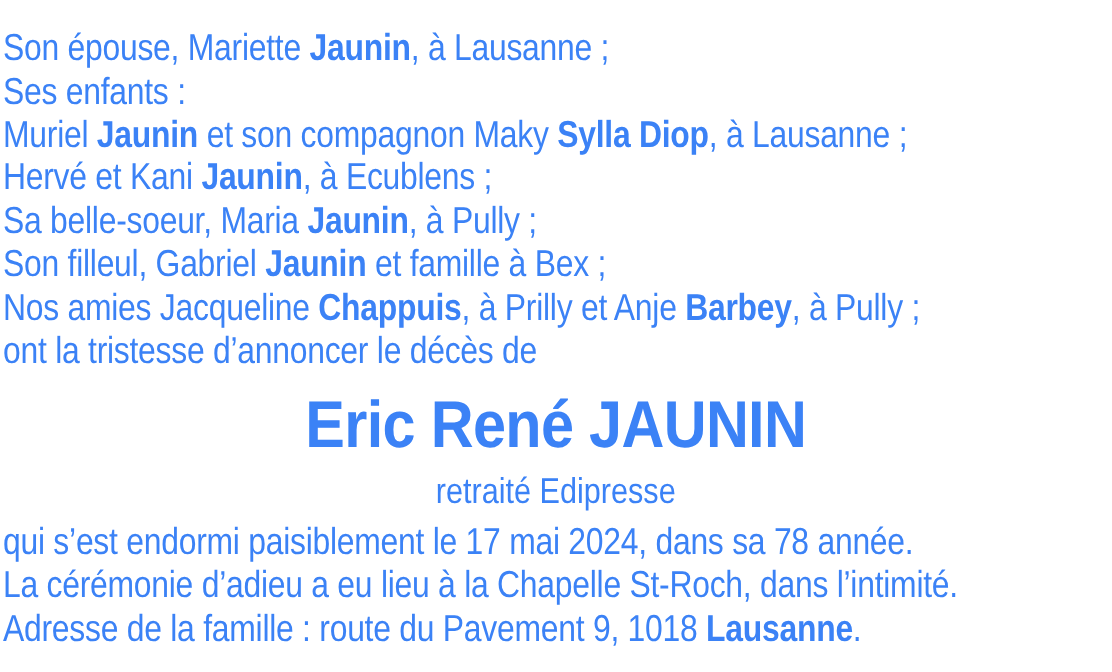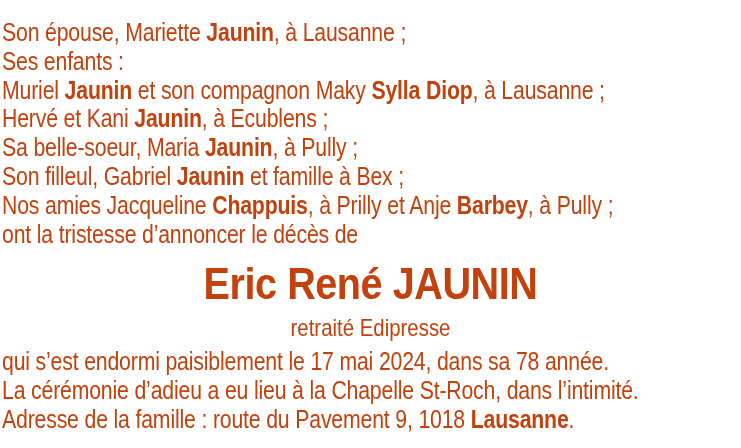--- a/index.html
+++ b/index.html
@@ -5,21 +5,21 @@
   html, body {
     margin: 0;
     padding: 0;
     background: #ffffff;
   }
   .page {
     position: relative;
     width: 741px;
     height: 448px;
     background: #ffffff;
-    color: #c2410c;
+    color: #3b82f6;
     font-family: "Liberation Sans", sans-serif;
     overflow: hidden;
   }
   
   .intro, .closing {
     position: absolute;
     left: 2px;
     font-size: 25px;
     line-height: 28.8px;
     letter-spacing: -0.2px;

